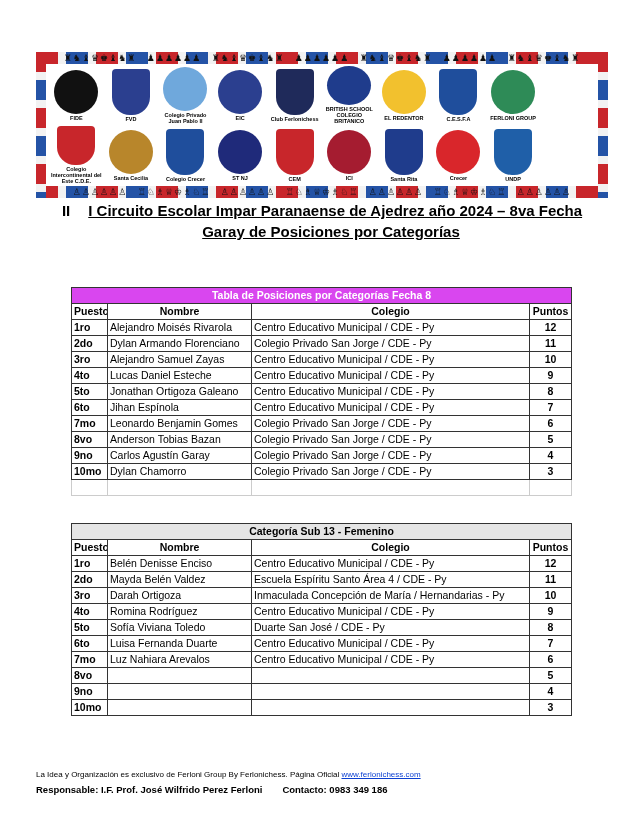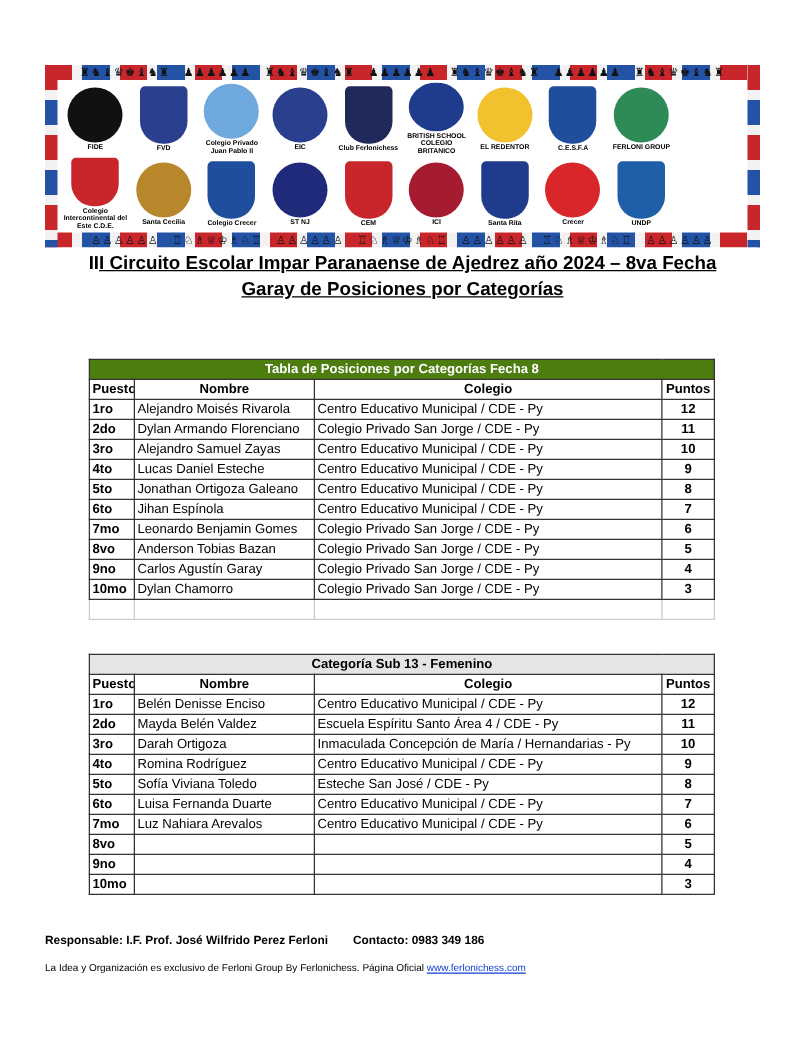--- a/index.html
+++ b/index.html
@@ -24,38 +24,38 @@
             font-size: 6px; font-weight: bold; text-align: center; overflow: hidden; }
     .logo .mark { width: 44px; height: 44px; border-radius: 50%; display: flex; align-items: center;
                   justify-content: center; color: #fff; font-size: 10px; font-weight: bold; }
     .logo .shield { width: 38px; height: 46px; border-radius: 4px 4px 18px 18px; display: flex;
                   align-items: center; justify-content: center; color: #fff; font-size: 10px; font-weight: bold; }
     .logo .cap { font-size: 5.5px; line-height: 6px; margin-top: 1px; }
 
     
     .titles { position: absolute; left: 0; width: 644px; top: 200px; text-align: center; }
     .titles div { font-weight: bold; font-size: 15px; line-height: 21px; }
-    .titles span.u { text-decoration: underline; }
+    .titles span.u { text-decoration: underline; padding-left: 18px; }
 
     
     table.pos { position: absolute; left: 71px; width: 500px; border-collapse: collapse; table-layout: fixed;
                 font-size: 10.5px; }
     table.pos td { border: 1px solid #333; height: 15px; padding: 0 2px; white-space: nowrap; overflow: hidden; line-height: 15px; }
     table.pos td.pu { font-weight: bold; }
     table.pos td.pt { text-align: center; font-weight: bold; }
     table.pos tr.hdr td { font-weight: bold; text-align: center; }
     table.pos tr.hdr td.first { text-align: left; margin-top: 44px; }
     .t1 { top: 287px; } .t2 { top: 523px; }
-    .main-hdr td { background: #4d7c0f; color: #fff; font-weight: bold; text-align: center; height: 15px; }
+    .main-hdr td { background: #d946ef; color: #fff; font-weight: bold; text-align: center; height: 15px; }
     .cat-abs td { background: #22b0e8; color: #000; font-weight: bold; text-align: center; }
     .cat-fem td { background: #e5e5e5; color: #000; font-weight: bold; text-align: center; }
     .spacer td { border-color: #ccc !important; height: 16px; }
 
     
-    .footer1 { position: absolute; left: 36px; top: 747px; font-size: 9.5px; font-weight: bold; }
+    .footer1 { position: absolute; left: 36px; top: 784px; font-size: 9.5px; font-weight: bold; }
     .footer1 .gap { display: inline-block; width: 20px; }
     .footer2 { position: absolute; left: 36px; top: 770px; font-size: 8px; }
     .footer2 a { color: #0b3fd1; text-decoration: underline; }
   </style>
 </head>
 <body>
 
 <div class="banner">
   <div class="border-h top"></div>
   <div class="border-h bottom"></div>
@@ -275,21 +275,21 @@
       </tr>
       <tr>
         <td class="pu">4to</td>
         <td>Romina Rodríguez</td>
         <td>Centro Educativo Municipal / CDE - Py</td>
         <td class="pt">9</td>
       </tr>
       <tr>
         <td class="pu">5to</td>
         <td>Sofía Viviana Toledo</td>
-        <td>Esteche San José / CDE - Py</td>
+        <td>Duarte San José / CDE - Py</td>
         <td class="pt">8</td>
       </tr>
       <tr>
         <td class="pu">6to</td>
         <td>Luisa Fernanda Duarte</td>
         <td>Centro Educativo Municipal / CDE - Py</td>
         <td class="pt">7</td>
       </tr>
       <tr>
         <td class="pu">7mo</td>

